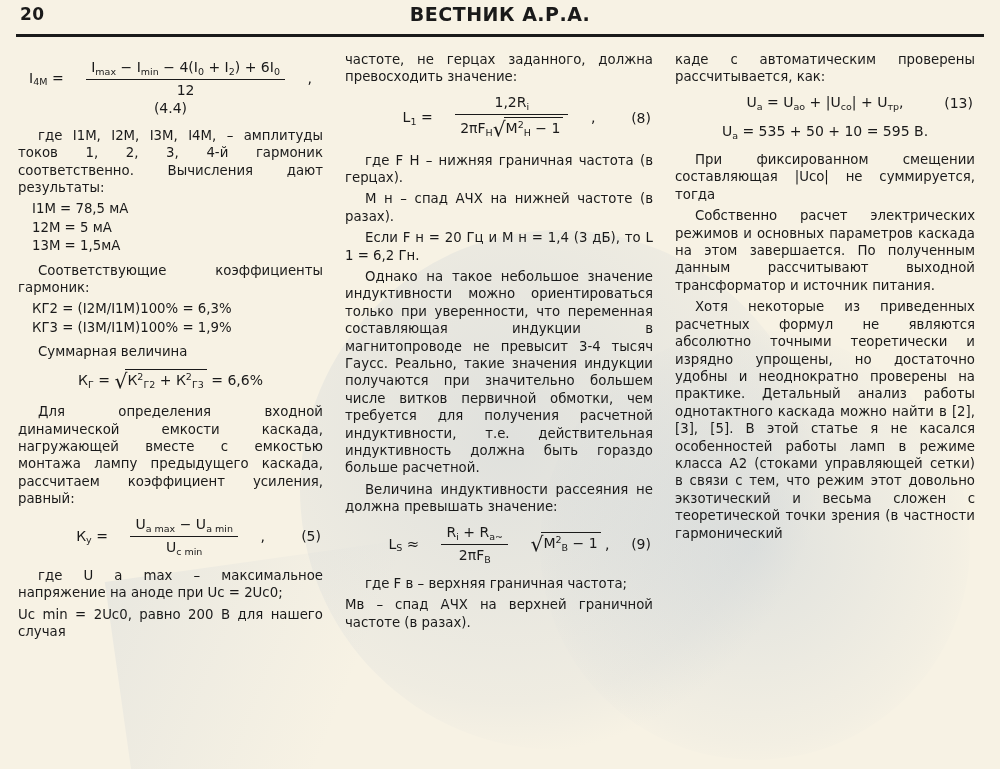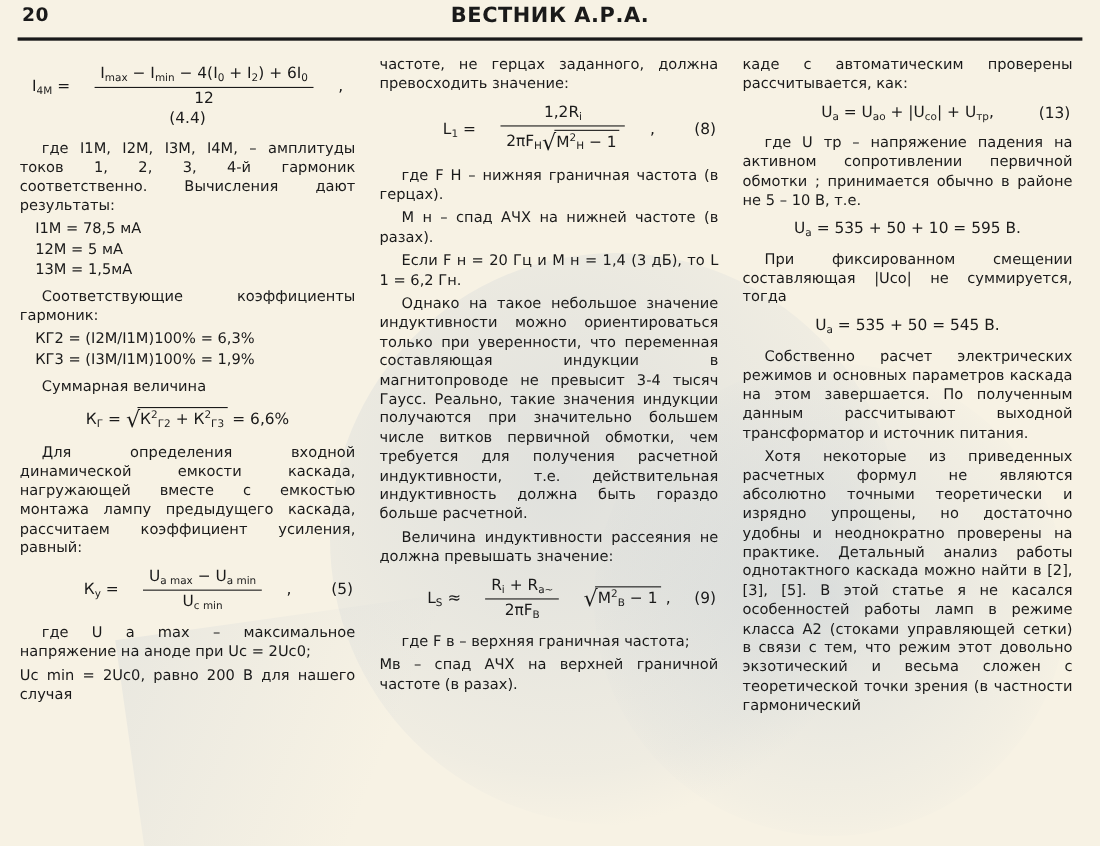--- a/index.html
+++ b/index.html
@@ -273,34 +273,28 @@
 
       <p class="noind">каде с автоматическим проверены рассчитывается, как:</p>
 
       <div class="formula">
         <span class="eqn">
           U<sub>a</sub> = U<sub>ao</sub> + |U<sub>co</sub>| + U<sub>тр</sub>,
         </span>
         <span class="num">(13)</span>
       </div>
 
-      <p class="ind">где U тр – напряжение падения на активном сопротивлении первичной обмотки ; принимается обычно в районе не 5 – 10 В, т.е.</p>
 
       <div class="formula">
         <span class="eqn">
           U<sub>a</sub> = 535 + 50 + 10 = 595 В.
         </span>
       </div>
 
       <p class="ind">При фиксированном смещении составляющая |Uco| не суммируется, тогда</p>
 
-      <div class="formula">
-        <span class="eqn">
-          U<sub>a</sub> = 535 + 50 = 545 В.
-        </span>
-      </div>
 
       <p class="ind">Собственно расчет электрических режимов и основных параметров каскада на этом завершается. По полученным данным рассчитывают выходной трансформатор и источник питания.</p>
       <p class="ind">Хотя некоторые из приведенных расчетных формул не являются абсолютно точными теоретически и изрядно упрощены, но достаточно удобны и неоднократно проверены на практике. Детальный анализ работы однотактного каскада можно найти в [2], [3], [5]. В этой статье я не касался особенностей работы ламп в режиме класса А2 (стоками управляющей сетки) в связи с тем, что режим этот довольно экзотический и весьма сложен с теоретической точки зрения (в частности гармонический</p>
     </div>
 
   </div>
 </div>
 
 </body></html>

